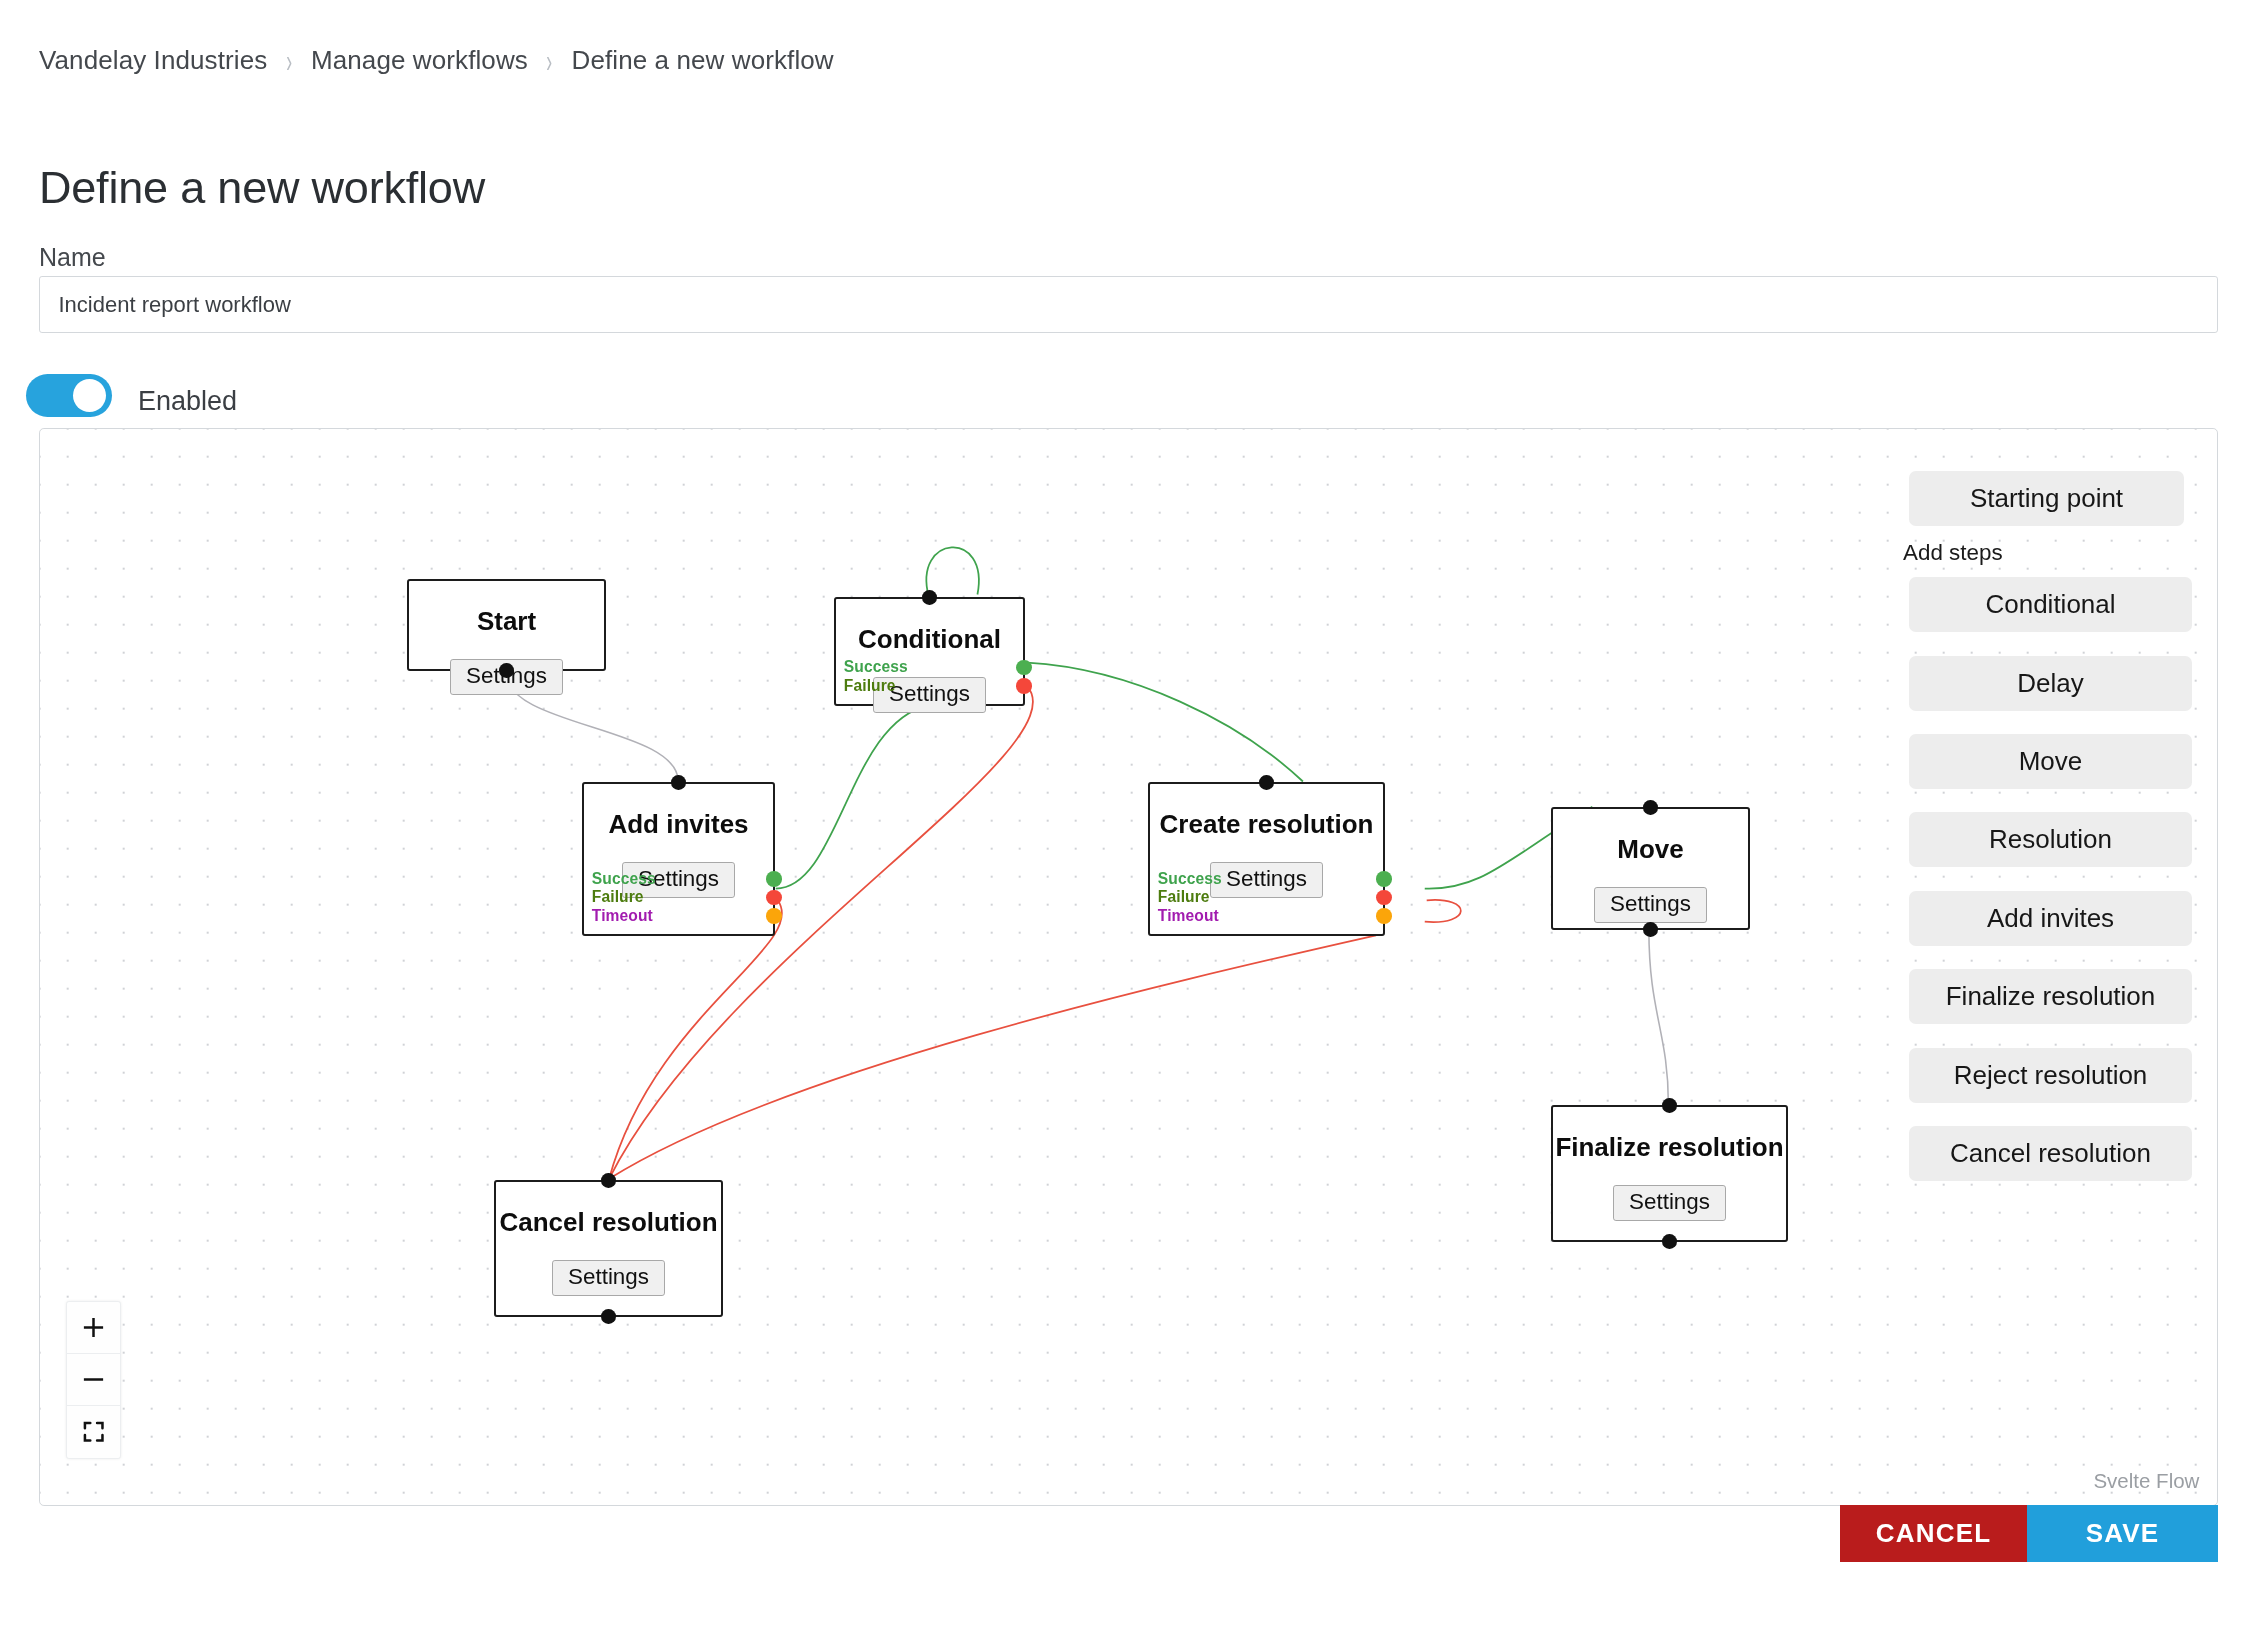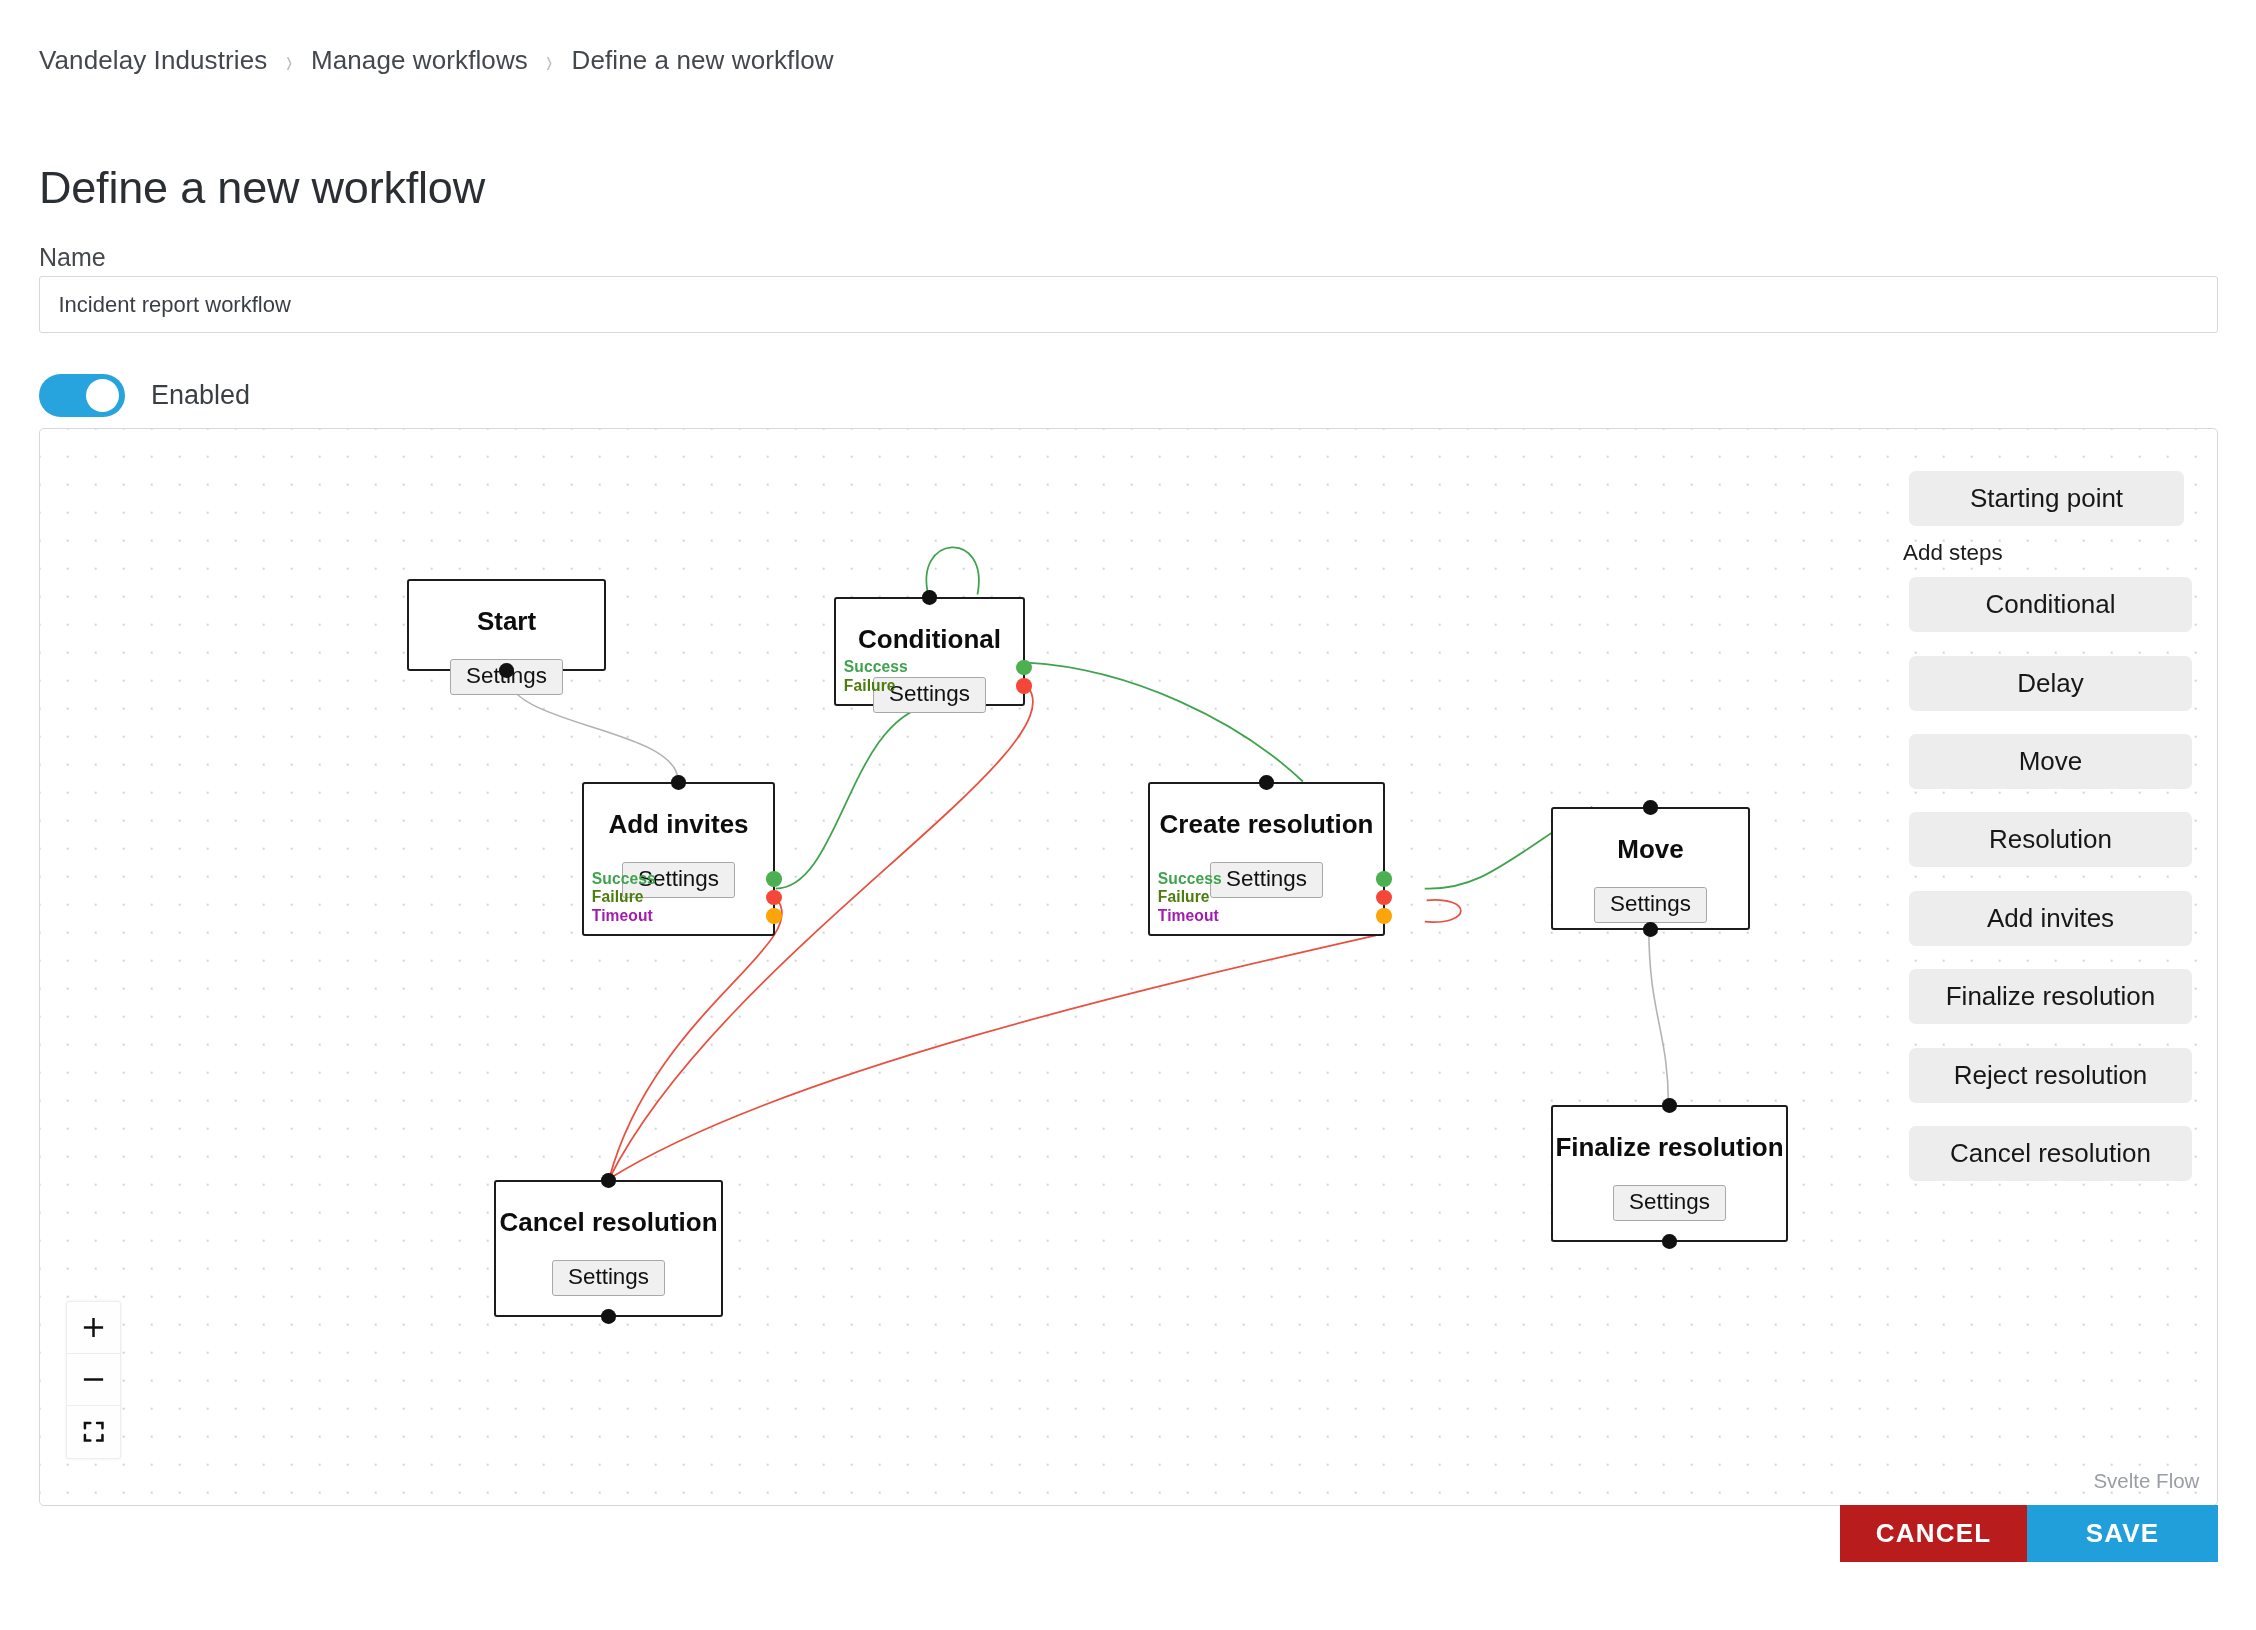--- a/index.html
+++ b/index.html
@@ -55,22 +55,22 @@
     font-family: "Liberation Sans", sans-serif;
     font-size: 22px;
     color: #3b3f44;
     padding: 0 18.5px;
     outline: none;
   }
 
   
   .toggle-row {
     position: absolute;
-    left: 39px; top: 374px;
-    display: flex; align-items: center;
+    left: 26px; top: 374px;
+    display: flex; align-items: flex-end;
   }
   .toggle {
     width: 86px; height: 43px;
     border-radius: 21.5px;
     background: #27a3dd;
     position: relative;
     cursor: pointer;
     flex: none;
   }
   .toggle .knob {

